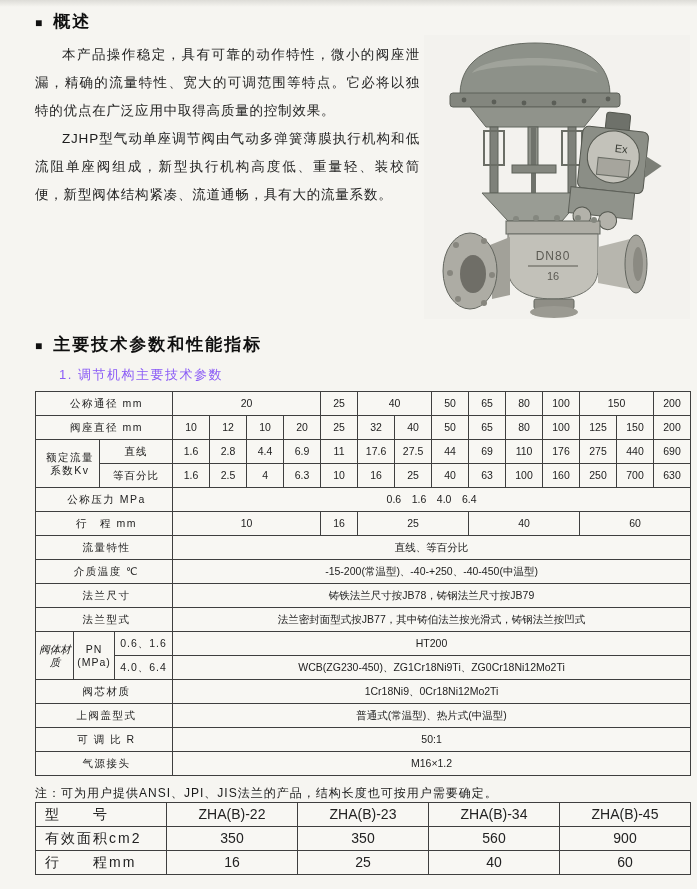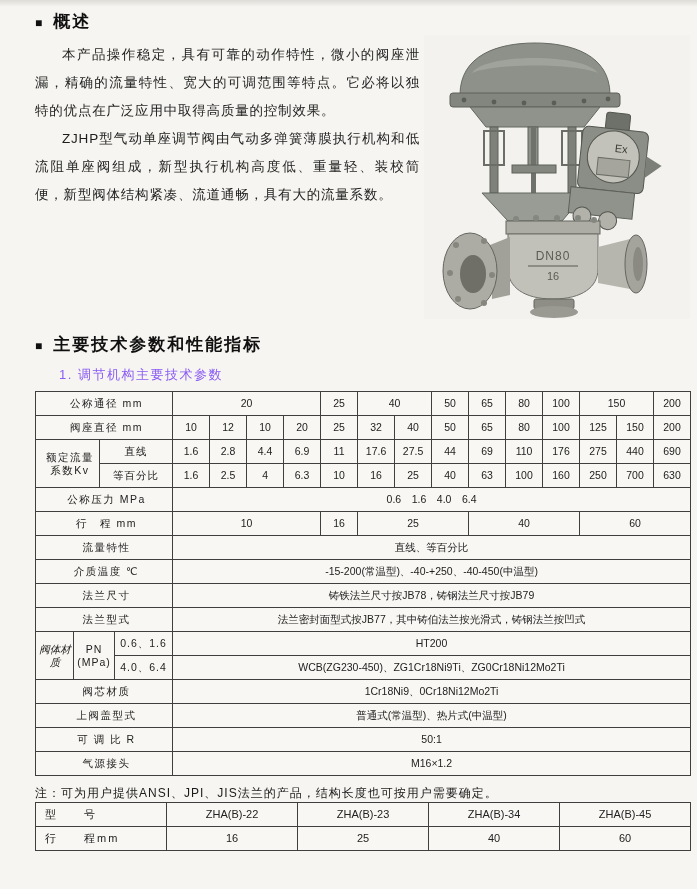--- a/index.html
+++ b/index.html
@@ -26,21 +26,21 @@
   .clear{clear:both;}
 
   .params{margin-top:12px;}
   .caption{font-size:13px;letter-spacing:1.5px;margin:10px 0 7px 24px;color:#8b5cf6;}
 
   table{border-collapse:collapse;table-layout:fixed;width:655px;background:#f8f7f3;}
   td{border:1px solid #3f3f3f;font-size:10.5px;color:#222;
      text-align:center;vertical-align:middle;padding:1px 2px;height:21px;line-height:1.2;overflow:hidden;}
   .t1 td.lbl{text-align:center;padding-left:7px;letter-spacing:1.5px;}
   .t1 td.sub{letter-spacing:1px;}
-  .t2 td{height:21px;font-size:11px;}
+  .t2 td{height:21px;font-size:14px;}
   .t2 td.lbl{text-align:left;padding-left:9px;letter-spacing:2px;}
 
   .note{font-size:12px;letter-spacing:1px;margin:9px 0 0 0;color:#1a1a1a;}
 
   svg text{font-family:"Liberation Sans","DejaVu Sans",sans-serif;}
 </style>
 </head>
 <body>
 
 <div class="page">
@@ -298,20 +298,27 @@
         </colgroup>
         <tbody>
             <tr>
           <td class="lbl">型　　号</td>
           <td>ZHA(B)-22</td>
           <td>ZHA(B)-23</td>
           <td>ZHA(B)-34</td>
           <td>ZHA(B)-45</td>
         </tr>
         <tr>
+          <td class="lbl">有效面积cm2</td>
+          <td>350</td>
+          <td>350</td>
+          <td>560</td>
+          <td>900</td>
+        </tr>
+        <tr>
           <td class="lbl">行　　程mm</td>
           <td>16</td>
           <td>25</td>
           <td>40</td>
           <td>60</td>
         </tr>
 
       </tbody>
         </table>
     </div>

